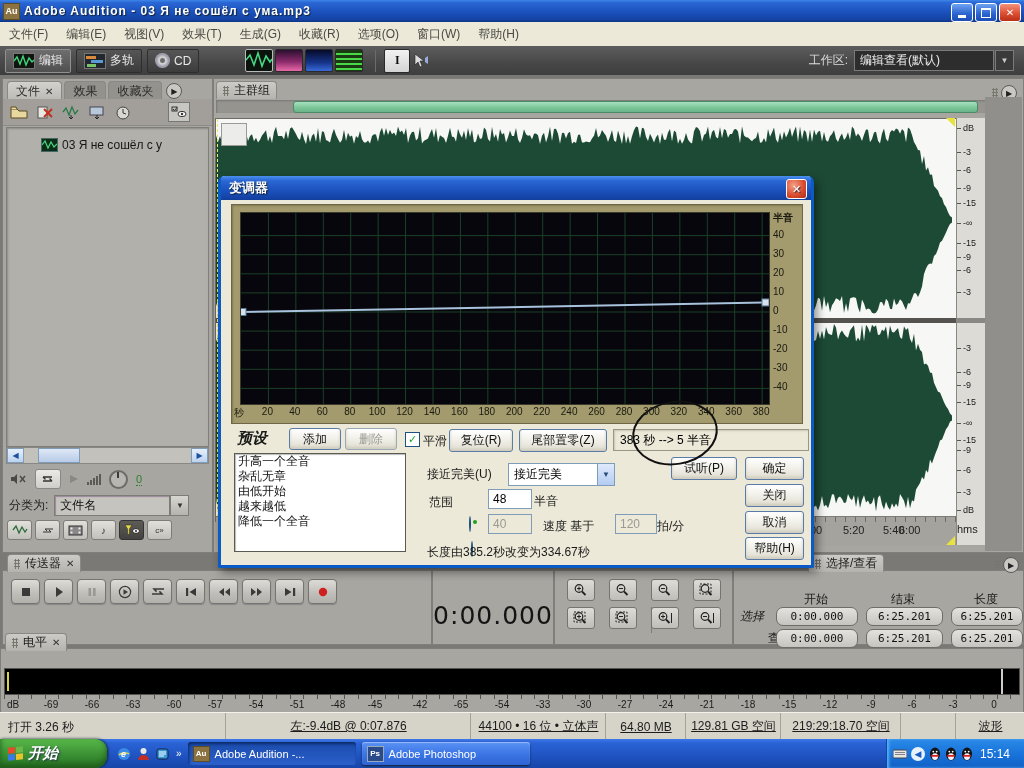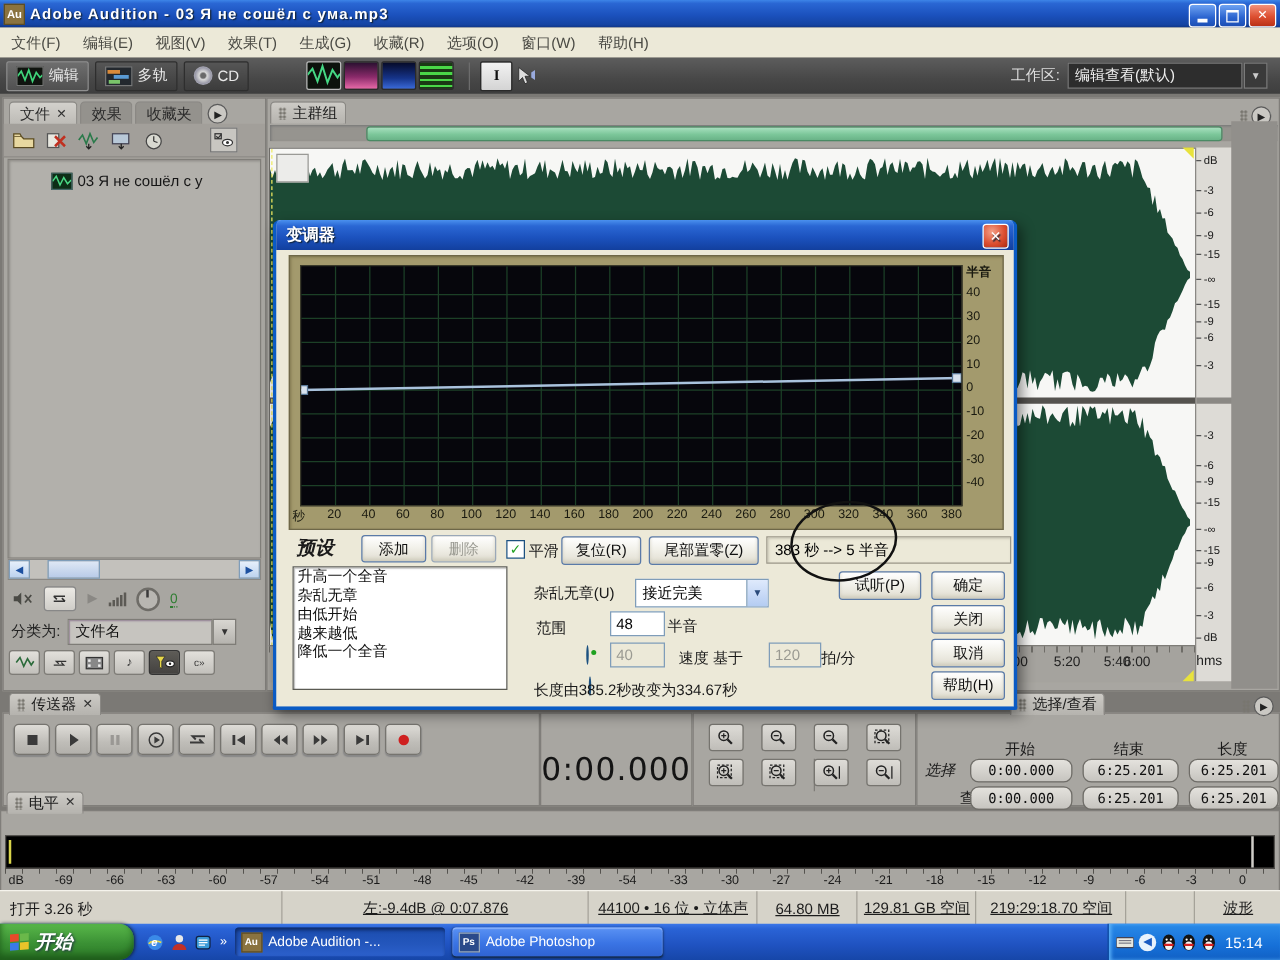--- a/index.html
+++ b/index.html
@@ -625,21 +625,21 @@
       <span class="lvl-label" style="left: 50px;">-69</span>
       <span class="lvl-label" style="left: 91px;">-66</span>
       <span class="lvl-label" style="left: 132px;">-63</span>
       <span class="lvl-label" style="left: 173px;">-60</span>
       <span class="lvl-label" style="left: 214px;">-57</span>
       <span class="lvl-label" style="left: 255px;">-54</span>
       <span class="lvl-label" style="left: 296px;">-51</span>
       <span class="lvl-label" style="left: 337px;">-48</span>
       <span class="lvl-label" style="left: 374px;">-45</span>
       <span class="lvl-label" style="left: 419px;">-42</span>
-      <span class="lvl-label" style="left: 460px;">-39</span>
+      <span class="lvl-label" style="left: 460px;">-65</span>
       <span class="lvl-label" style="left: 501px;">-54</span>
       <span class="lvl-label" style="left: 542px;">-33</span>
       <span class="lvl-label" style="left: 583px;">-30</span>
       <span class="lvl-label" style="left: 624px;">-27</span>
       <span class="lvl-label" style="left: 665px;">-24</span>
       <span class="lvl-label" style="left: 706px;">-21</span>
       <span class="lvl-label" style="left: 747px;">-18</span>
       <span class="lvl-label" style="left: 788px;">-15</span>
       <span class="lvl-label" style="left: 829px;">-12</span>
       <span class="lvl-label" style="left: 870px;">-9</span>
@@ -785,21 +785,21 @@
       </div>
 
     
     <span class="cbox abs" style="left:184px;top:256px;">✓</span>
     <span class="dlabel" style="left:202px;top:257px;">平滑</span>
     <span class="xpbtn abs" style="left:228px;top:253px;width:62px;height:21px;">复位(R)</span>
     <span class="xpbtn abs" style="left:298px;top:253px;width:86px;height:21px;">尾部置零(Z)</span>
     <span class="sunkbox abs" style="left:392px;top:253px;width:182px;height:20px;">383 秒 --&gt; 5 半音</span>
 
     
-    <span class="dlabel" style="left:206px;top:290px;">杂乱无章(U)</span>
+    <span class="dlabel" style="left:206px;top:290px;">接近完美(U)</span>
     <span class="combo abs" style="left:287px;top:287px;width:100px;height:21px;">
       <span>接近完美</span>
       <span class="combo-arrow">▼</span>
     </span>
 
     
     <span class="dlabel" style="left:208px;top:318px;">范围</span>
     <span class="radio sel abs" style="left:248px;top:317px;"></span>
     <span class="tfield abs" style="left:267px;top:313px;width:34px;height:18px;">48</span>
     <span class="dlabel" style="left:313px;top:317px;">半音</span>

